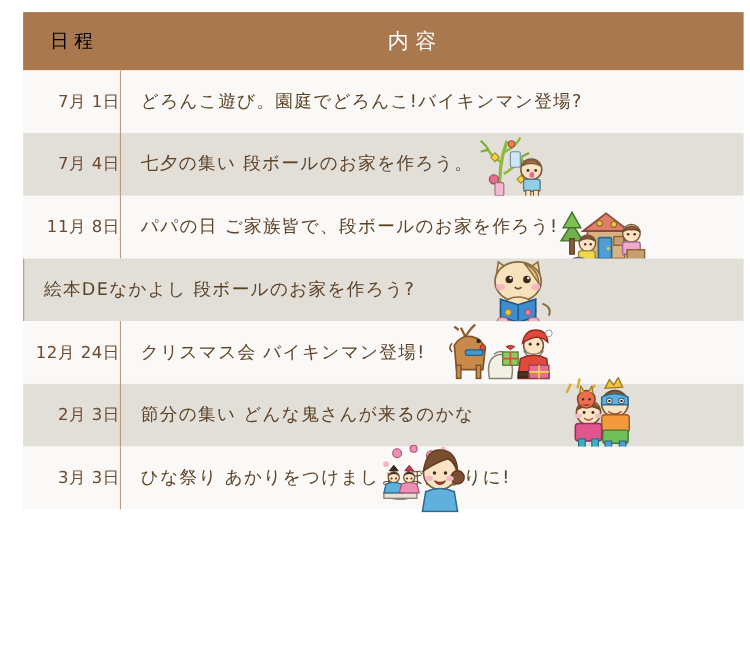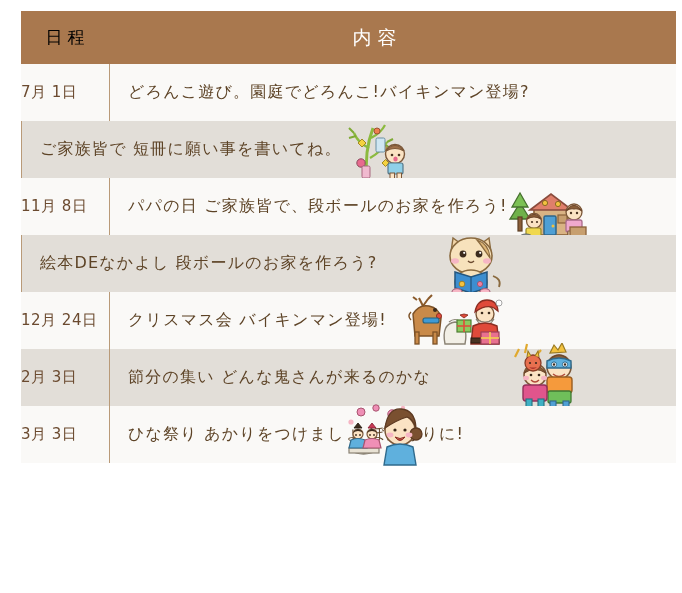--- a/index.html
+++ b/index.html
@@ -56,21 +56,21 @@
     position: relative;
   }
   .table-row.odd  { background: #faf9f7; }
   .table-row.even { background: #e2ded8; }
 
   .td-date {
     width: 88px;
     flex: 0 0 88px;
     color: #6b4a2f;
     font-size: 15px;
-    text-align: left;
+    text-align: right;
     letter-spacing: 0.5px;
     white-space: nowrap;
   }
   .cell-divider {
     width: 1px;
     align-self: stretch;
     background: #b99a78;
     flex: 0 0 1px;
   }
   .td-content {
@@ -109,23 +109,24 @@
 
   <div id="rows-host">
       <div class="table-row odd">
         <div class="td-date">7月 1日</div>
         <div class="cell-divider"></div>
         <div class="td-content">
           <span class="content-text">どろんこ遊び。園庭でどろんこ!バイキンマン登場?</span>
         </div>
       </div>
       <div class="table-row even">
-        <div class="cell-divider"></div>
-        <div class="td-content">
-          <span class="content-text">ご家族皆で  短冊に願い事を書いてね。</span>
+        <div class="td-date">7月 4日</div>
+        <div class="cell-divider"></div>
+        <div class="td-content">
+          <span class="content-text">七夕の集い  段ボールのお家を作ろう。</span>
           <div class="illus" style="left: 315px;">
 <svg width="78" height="64" viewBox="0 0 78 64">
   <path d="M30 60 C28 42 30 26 36 10" stroke="#8cba3f" stroke-width="3" fill="none"></path>
   <path d="M33 40 C40 36 46 31 50 24" stroke="#8cba3f" stroke-width="2.4" fill="none"></path>
   <path d="M32 30 C25 27 20 22 17 15" stroke="#8cba3f" stroke-width="2.4" fill="none"></path>
   <path d="M34 20 C40 17 45 13 48 7" stroke="#8cba3f" stroke-width="2.2" fill="none"></path>
   <path d="M17 15 l-5 -5 M19 18 l-7 2" stroke="#7faa36" stroke-width="2" fill="none"></path>
   <path d="M50 24 l6 -3 M49 27 l5 4" stroke="#7faa36" stroke-width="2" fill="none"></path>
   <circle cx="24" cy="45" r="4.2" fill="#e86a8e" stroke="#8a4b5e" stroke-width="1"></circle>
   <circle cx="46" cy="30" r="3.4" fill="#f3b33e" stroke="#9a7226" stroke-width="1"></circle>

